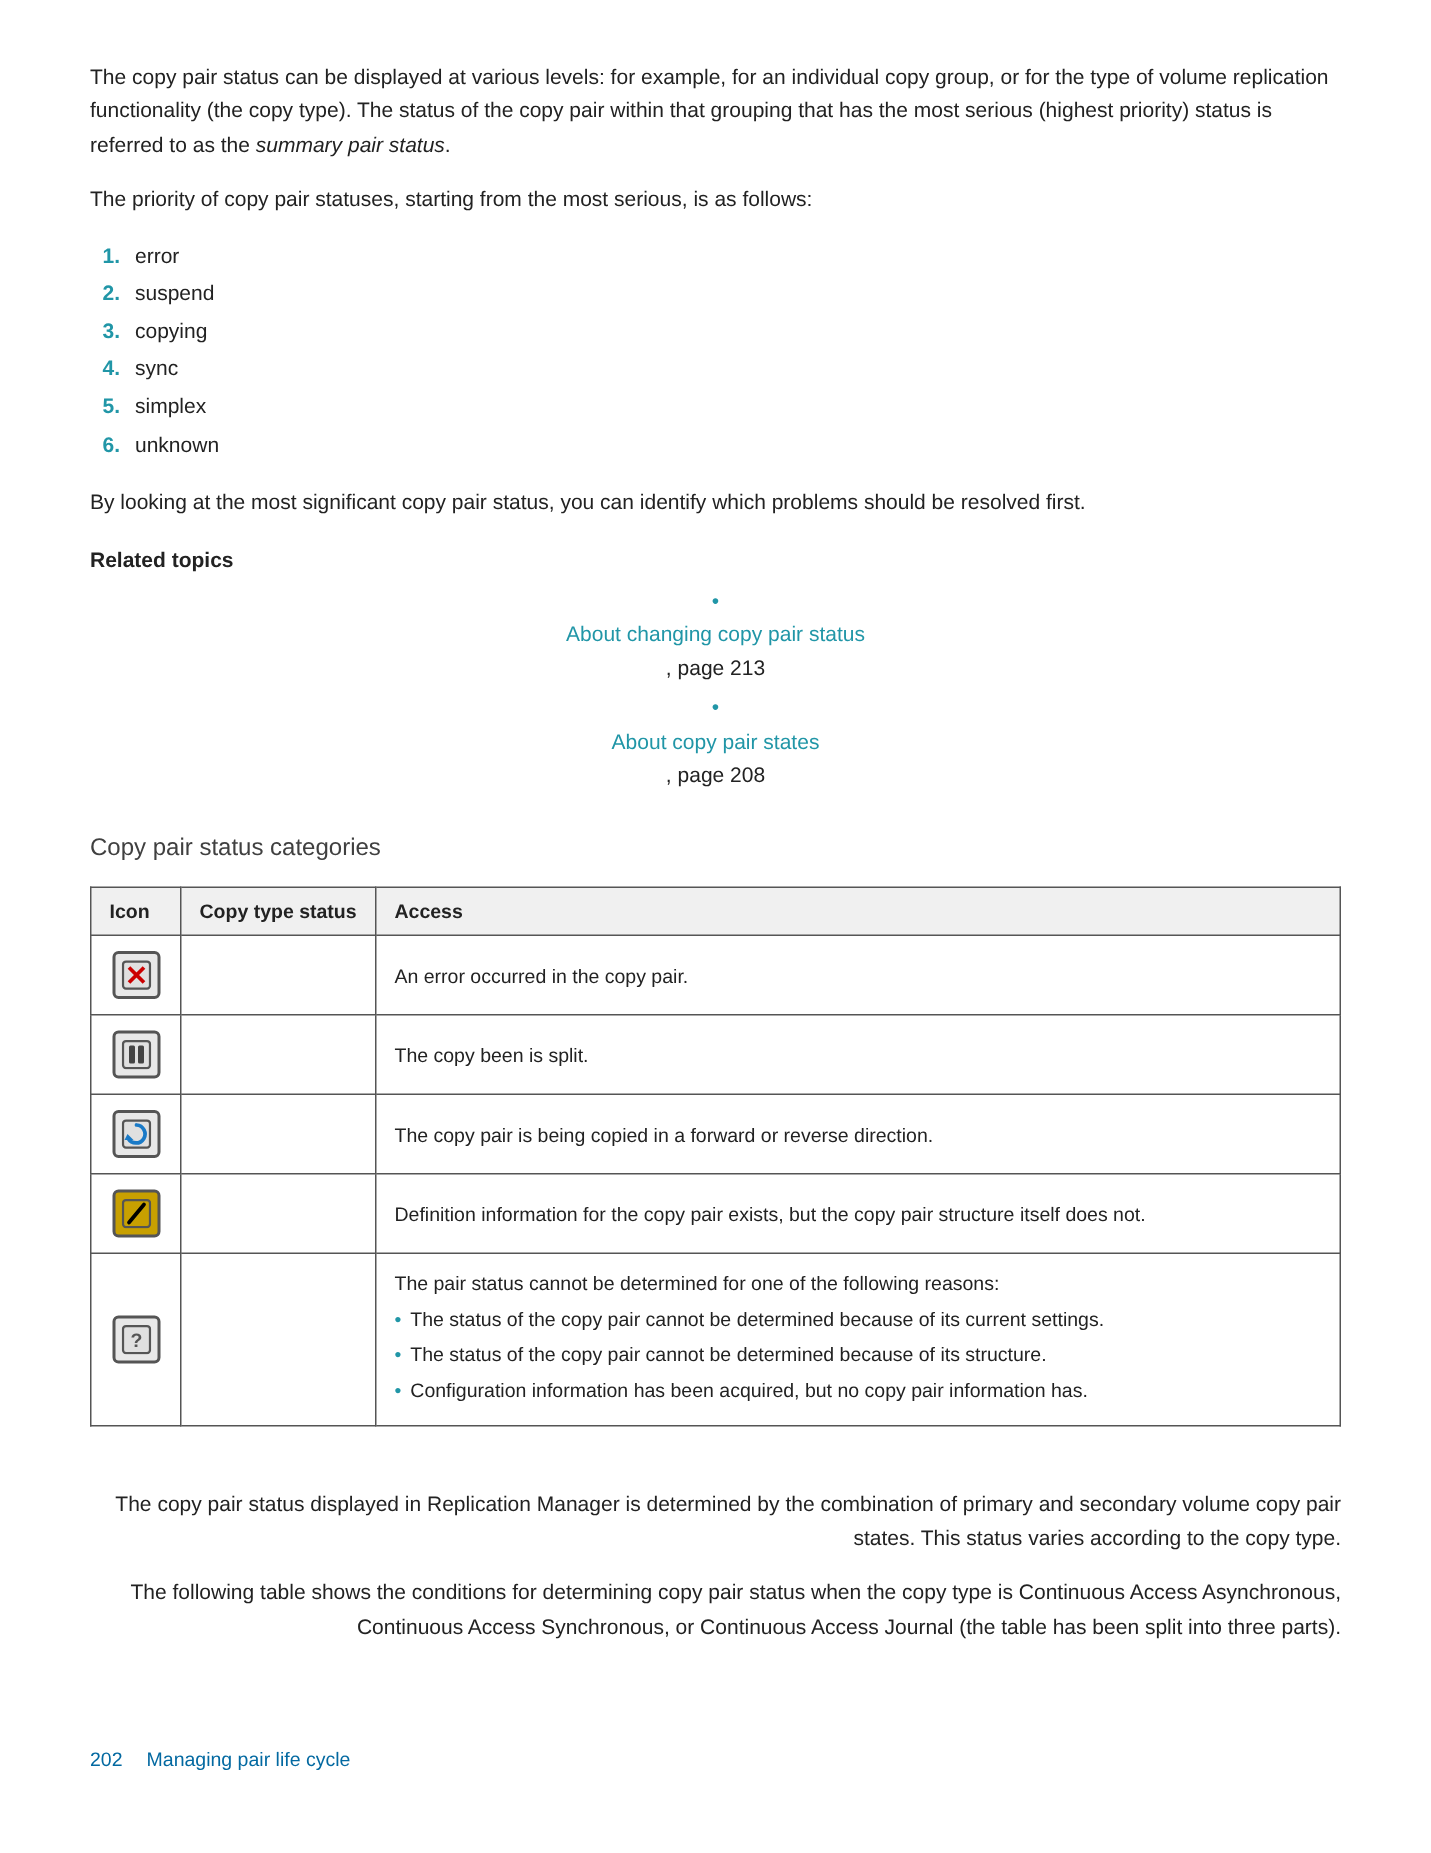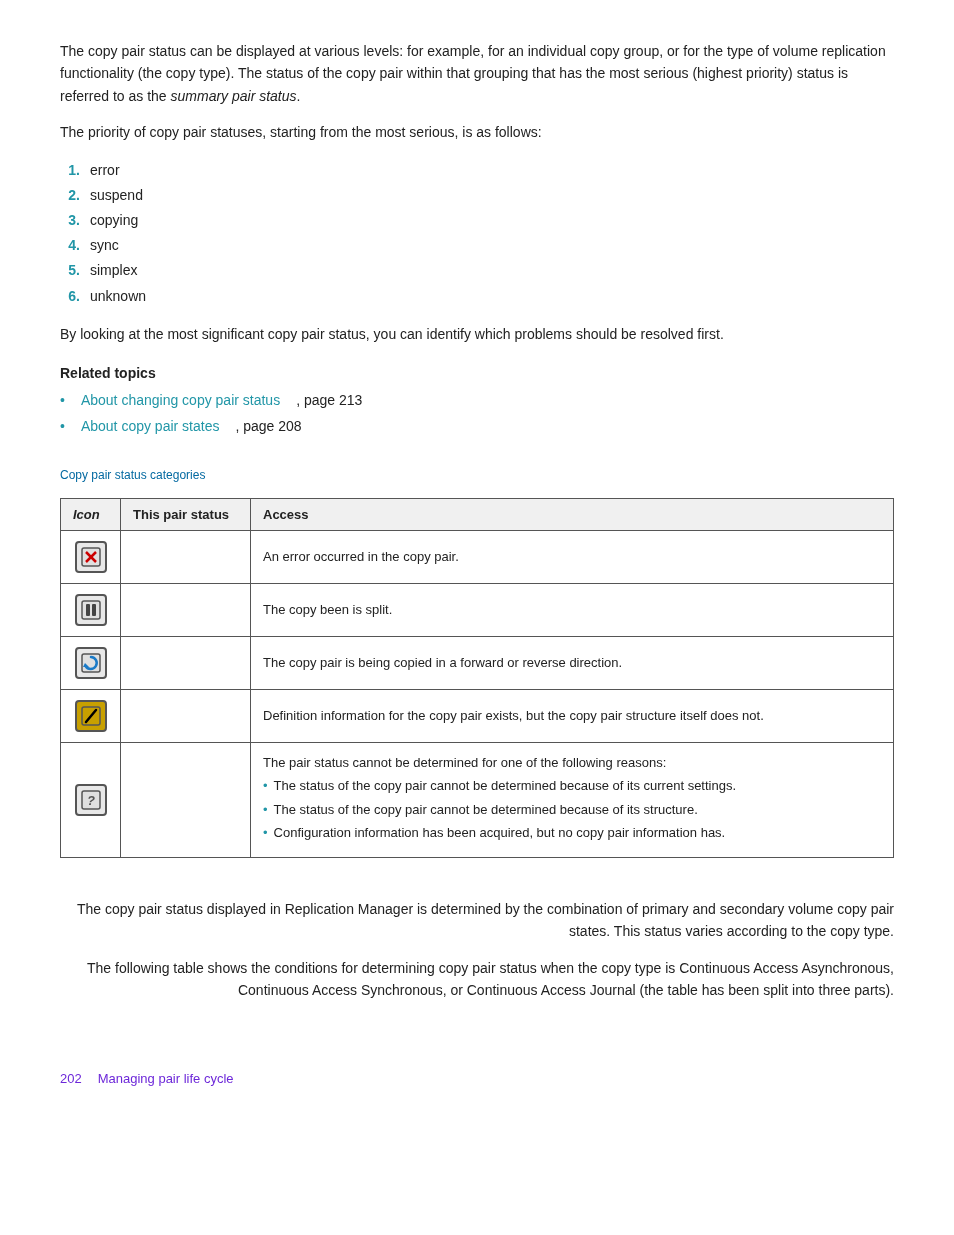--- a/index.html
+++ b/index.html
@@ -41,36 +41,37 @@
       font-weight: bold;
       margin-bottom: 8px;
     }
     .related-topics-list {
       list-style: none;
       padding-left: 0;
       margin-bottom: 30px;
     }
     .related-topics-list li {
       display: flex;
-      align-items: flex-end;
-      gap: 16px;
+      align-items: center;
+      gap: 0;
       margin-bottom: 4px;
       line-height: 1.6;
+      flex-direction: column;
     }
     .related-topics-list li::before {
       content: "•";
       color: #2196a7;
     }
     .related-topics-list a {
       color: #2196a7;
       text-decoration: none;
     }
     .section-heading {
-      color: #0369a1;
-      font-size: 12px;
+      color: #404040;
+      font-size: 16px;
       font-weight: normal;
       margin-bottom: 16px;
     }
     .status-table {
       width: 100%;
       border-collapse: collapse;
       margin-bottom: 40px;
       border: 1px solid #555;
     }
     .status-table th {
@@ -84,21 +85,20 @@
     .status-table td {
       border: 1px solid #555;
       padding: 10px 12px;
       vertical-align: middle;
       font-size: 13px;
       line-height: 1.5;
     }
     .icon-cell {
       width: 60px;
       text-align: center;
-      font-style: italic;
     }
     .status-cell {
       width: 130px;
     }
     .icon-box {
       display: inline-flex;
       align-items: center;
       justify-content: center;
       width: 32px;
       height: 32px;
@@ -160,21 +160,21 @@
       line-height: 1.6;
       text-align: right;
     }
     .footer-bar {
       margin-top: 60px;
       padding-top: 10px;
       border-top: none;
       display: flex;
       align-items: center;
       gap: 16px;
-      color: #6d28d9;
+      color: #0369a1;
       font-size: 13px;
     }
     .page-num {
       font-weight: normal;
     }
   </style>
 </head>
 <body>
 
 <p class="intro-paragraph">
@@ -225,21 +225,21 @@
     </li>
   </ul>
 </div>
 
 <h2 class="section-heading">Copy pair status categories</h2>
 
 <table class="status-table">
   <thead>
     <tr>
       <th class="icon-cell">Icon</th>
-      <th class="status-cell">This pair status</th>
+      <th class="status-cell">Copy type status</th>
       <th>Access</th>
     </tr>
   </thead>
   <tbody>
 
     <tr>
       <td class="icon-cell">
         <span class="icon-box icon-error">
           <svg width="20" height="20" viewBox="0 0 20 20">
             <rect x="1" y="1" width="18" height="18" rx="2" fill="#e0e0e0" stroke="#555" stroke-width="1.5"></rect>

